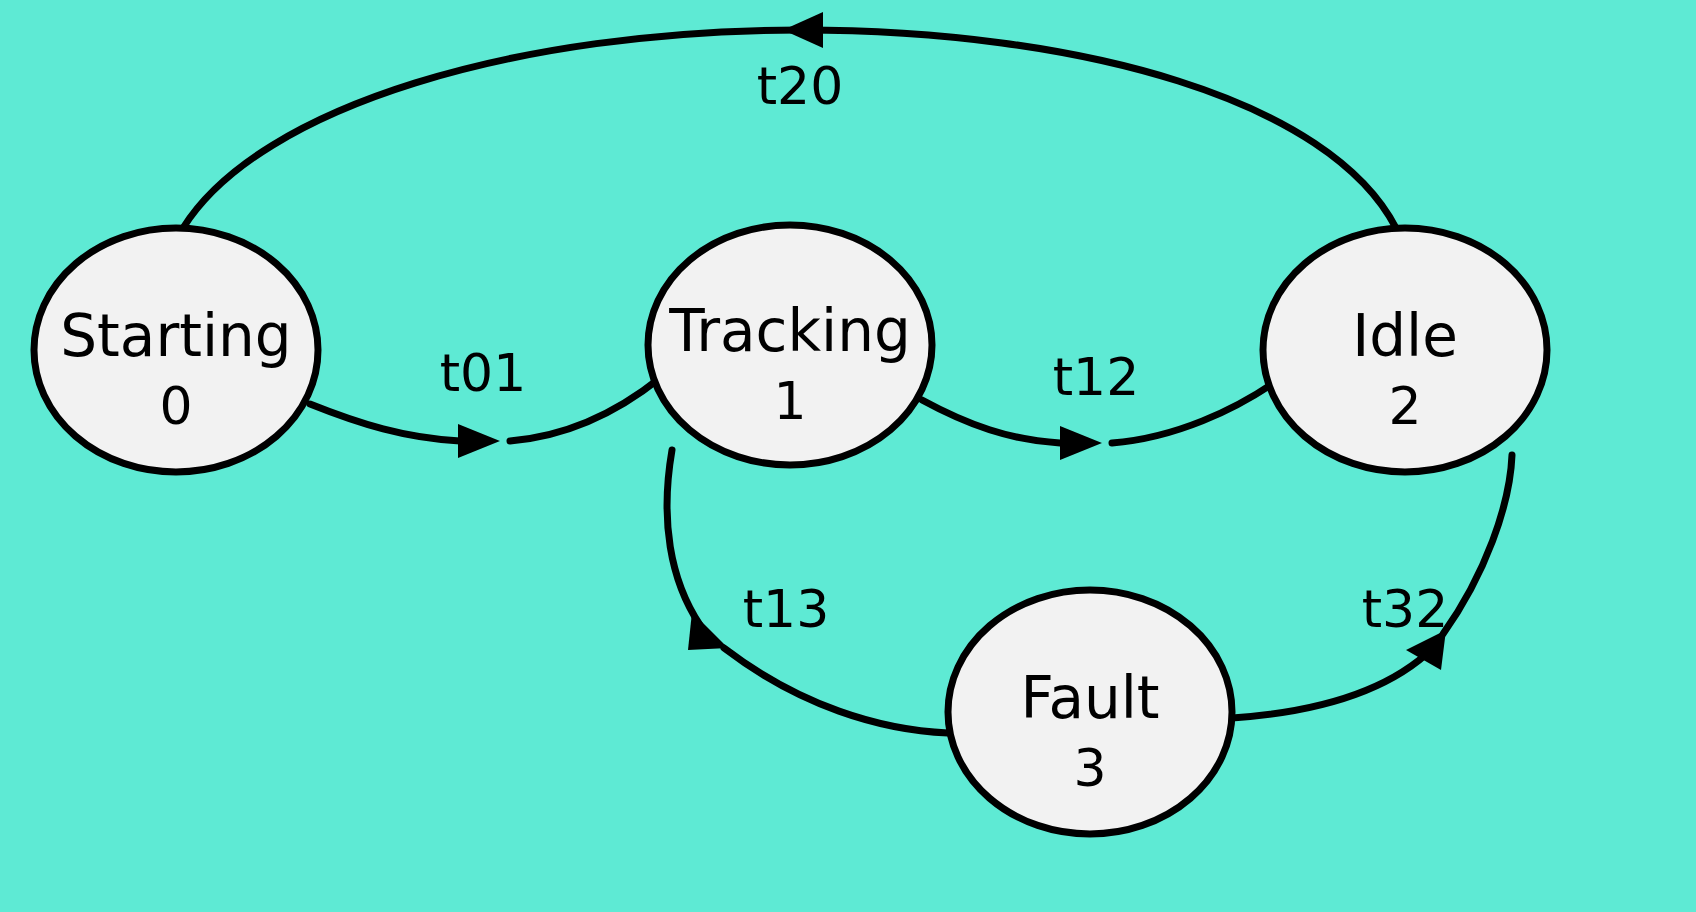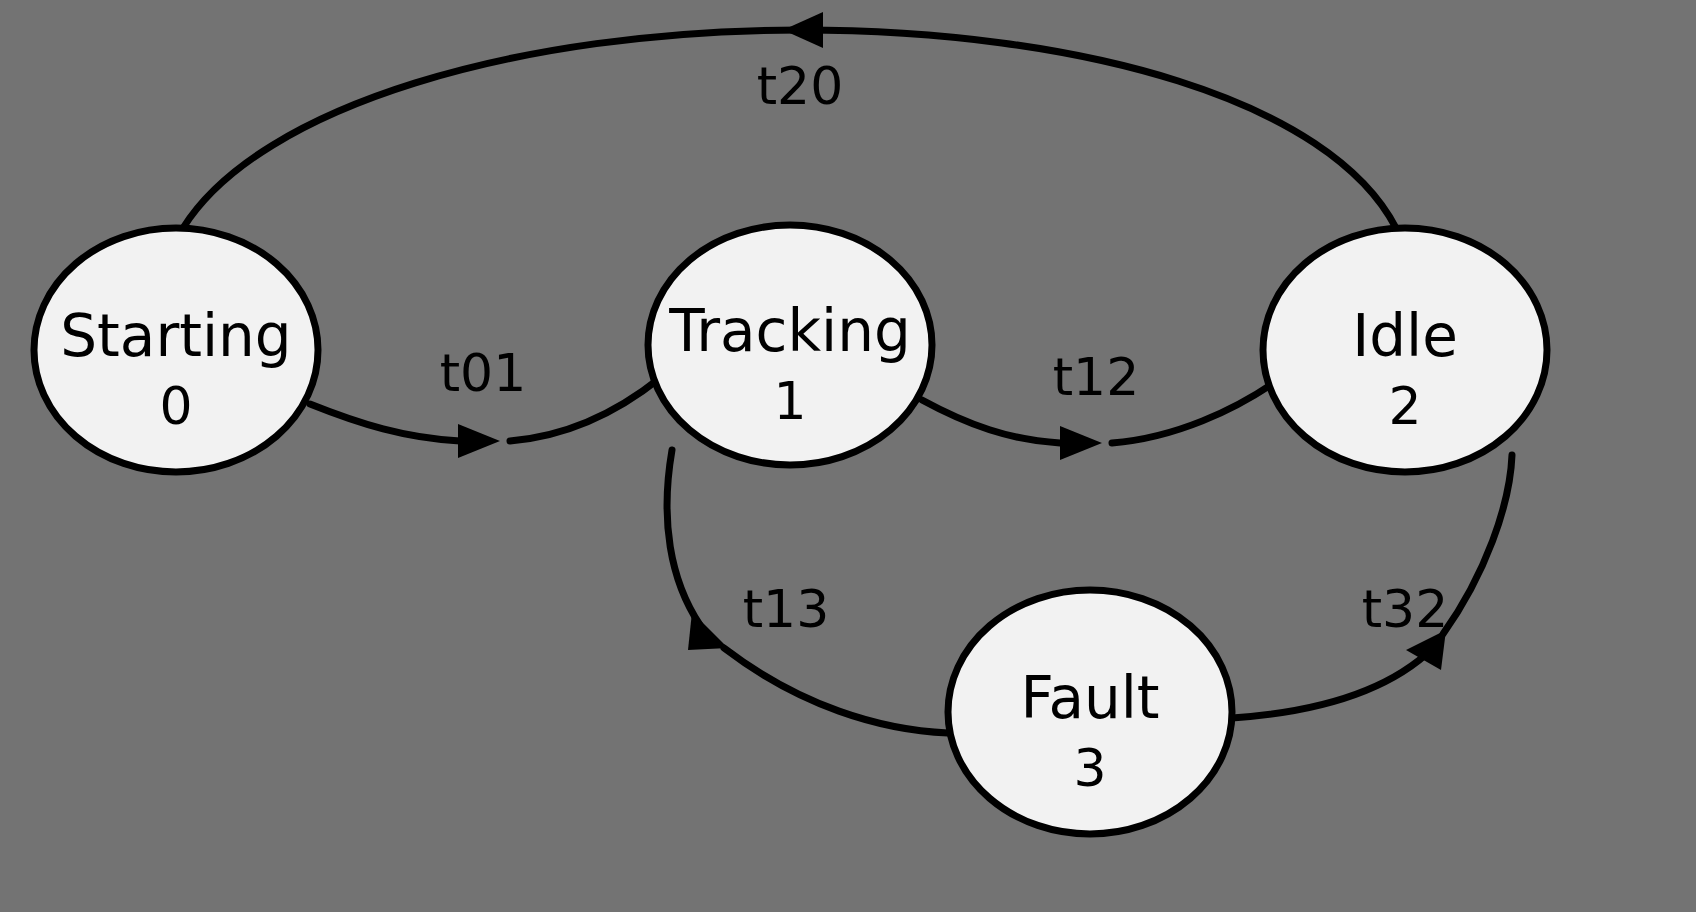--- a/index.html
+++ b/index.html
@@ -56,21 +56,21 @@
     font-family: "DejaVu Sans", sans-serif;
     font-size: 52px;
     fill: #000000;
     text-anchor: middle;
     dominant-baseline: middle;
   }
 </style>
 </head>
 <body>
 
-<div id="stage" style="background: #737373;">
+<div id="stage" style="background: #5eead4;">
   <svg id="graph" viewBox="0 0 1696 912" xmlns="http://www.w3.org/2000/svg">
 
     <g>
       <path class="edge-path" d="M 1396 228 C 1330 100 1080 30 800 30 C 520 30 260 105 183 228" stroke="#000000"></path>
       <polygon class="edge-arrow" points="783,30 823,12 823,48" fill="#000000"></polygon>
       <text class="edge-label" x="800" y="90">t20</text>
     </g>
 
     <g>
       <path class="edge-path" d="M 310 404 C 360 424 405 438 460 441" stroke="#000000"></path>

